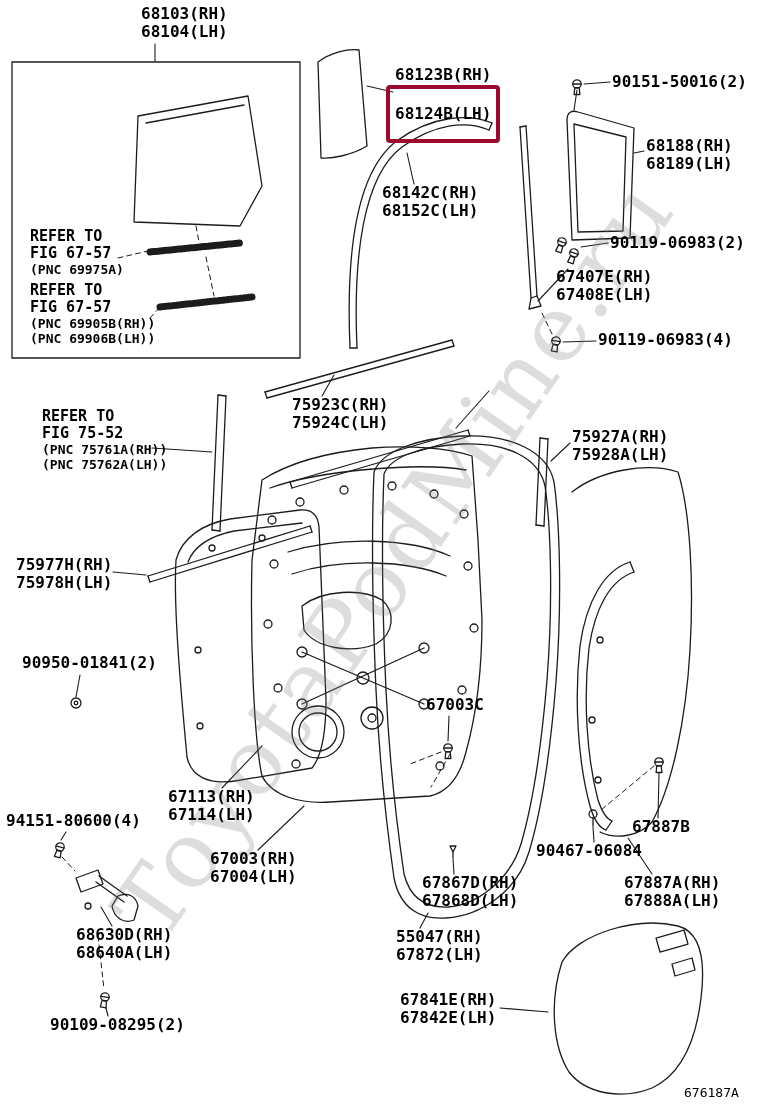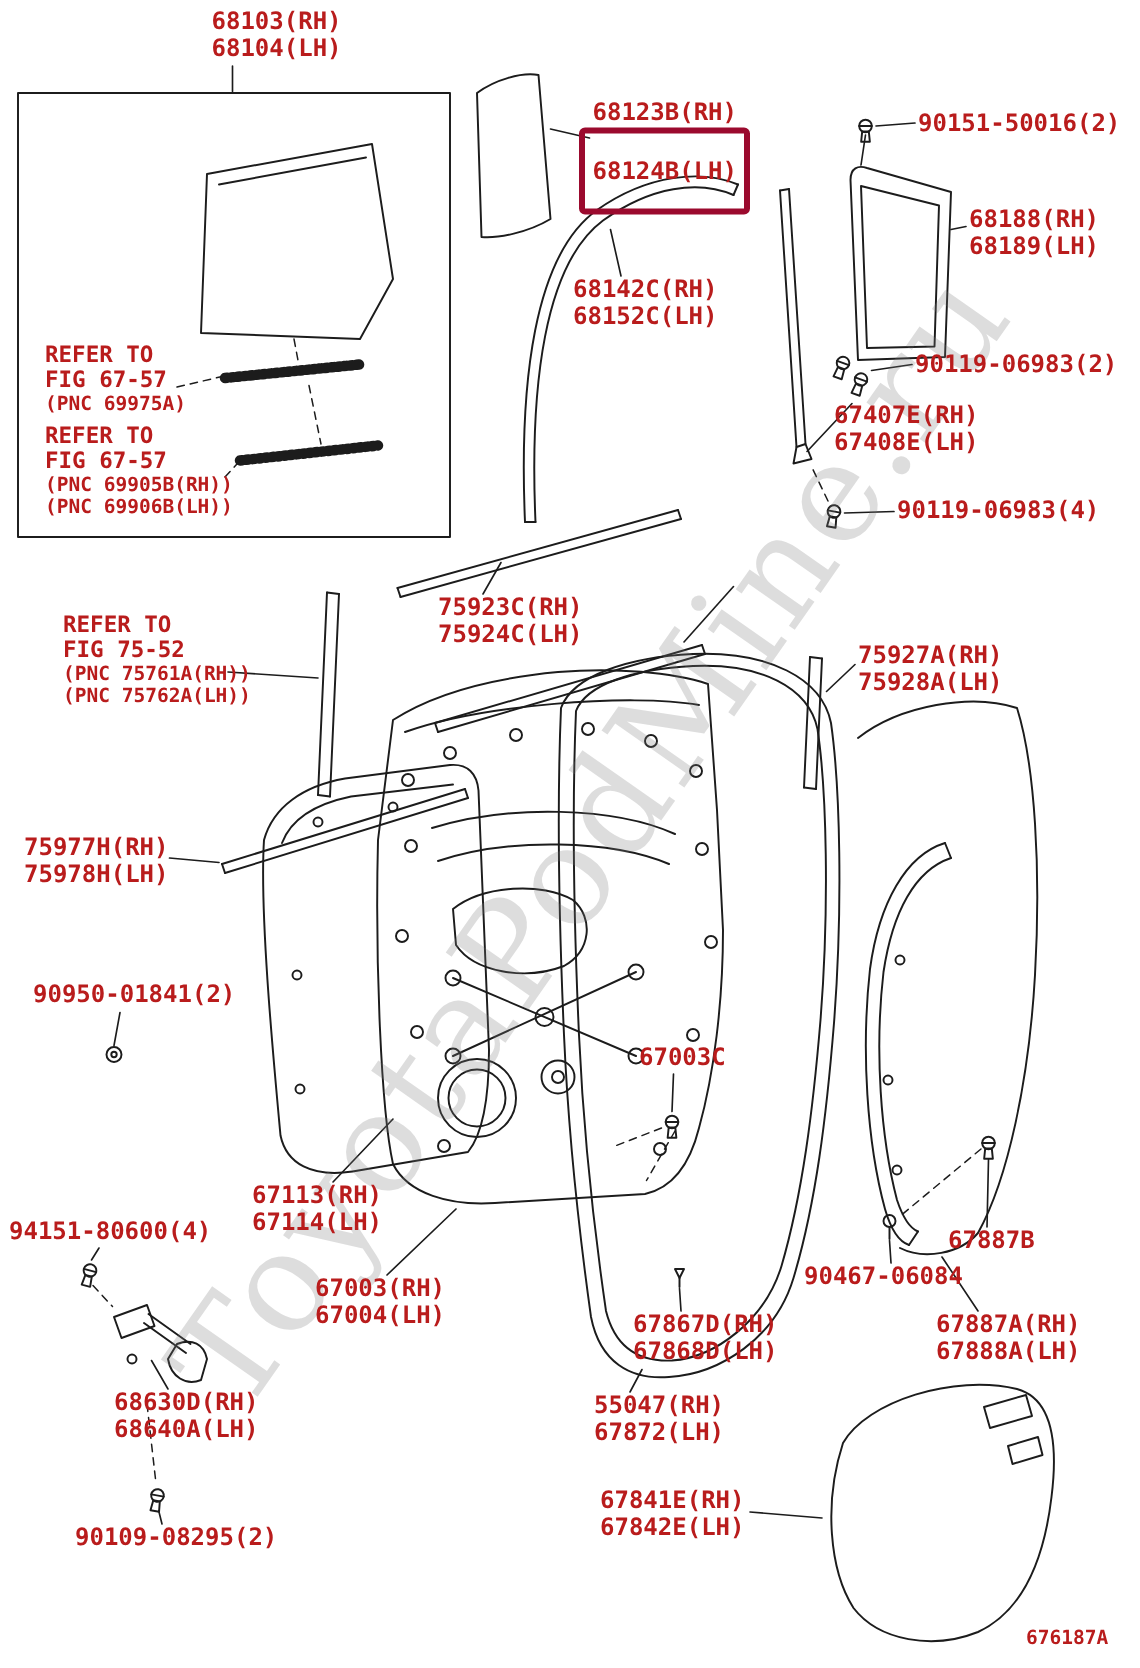--- a/index.html
+++ b/index.html
@@ -10,27 +10,27 @@
   svg.art { position:absolute; left:0; top:0; z-index:1; }
   .watermark {
     position:absolute; left:-255px; top:505px; width:1300px; height:110px;
     transform:rotate(-55deg);
     font-family:"DejaVu Serif", serif;
     font-size:92px; letter-spacing:3px; text-align:center;
     color:rgba(125,125,125,0.26);
     pointer-events:none; user-select:none; z-index:2; white-space:nowrap;
   }
   .lbl {
-    position:absolute; z-index:3; color:#b91c1c;
+    position:absolute; z-index:3; color:#000000;
     font-weight:bold; font-size:16px; line-height:18px; white-space:nowrap;
   }
   .lbl > span { display:block; }
   .note { font-size:15px; line-height:17px; }
   .note .pnc { font-size:13px; line-height:15px; }
-  .figcode { font-size:13px; font-weight:bold; }
+  .figcode { font-size:13px; font-weight:normal; }
   .hl-box {
     display:inline-block; border:4px solid #9b0a2e; border-radius:4px;
     padding:16px 5px; margin-left:-9px; margin-top:1px;
   }
   .hl-box > span { display:block; }
 </style>
 </head>
 <body>
 
 <div class="stage">

